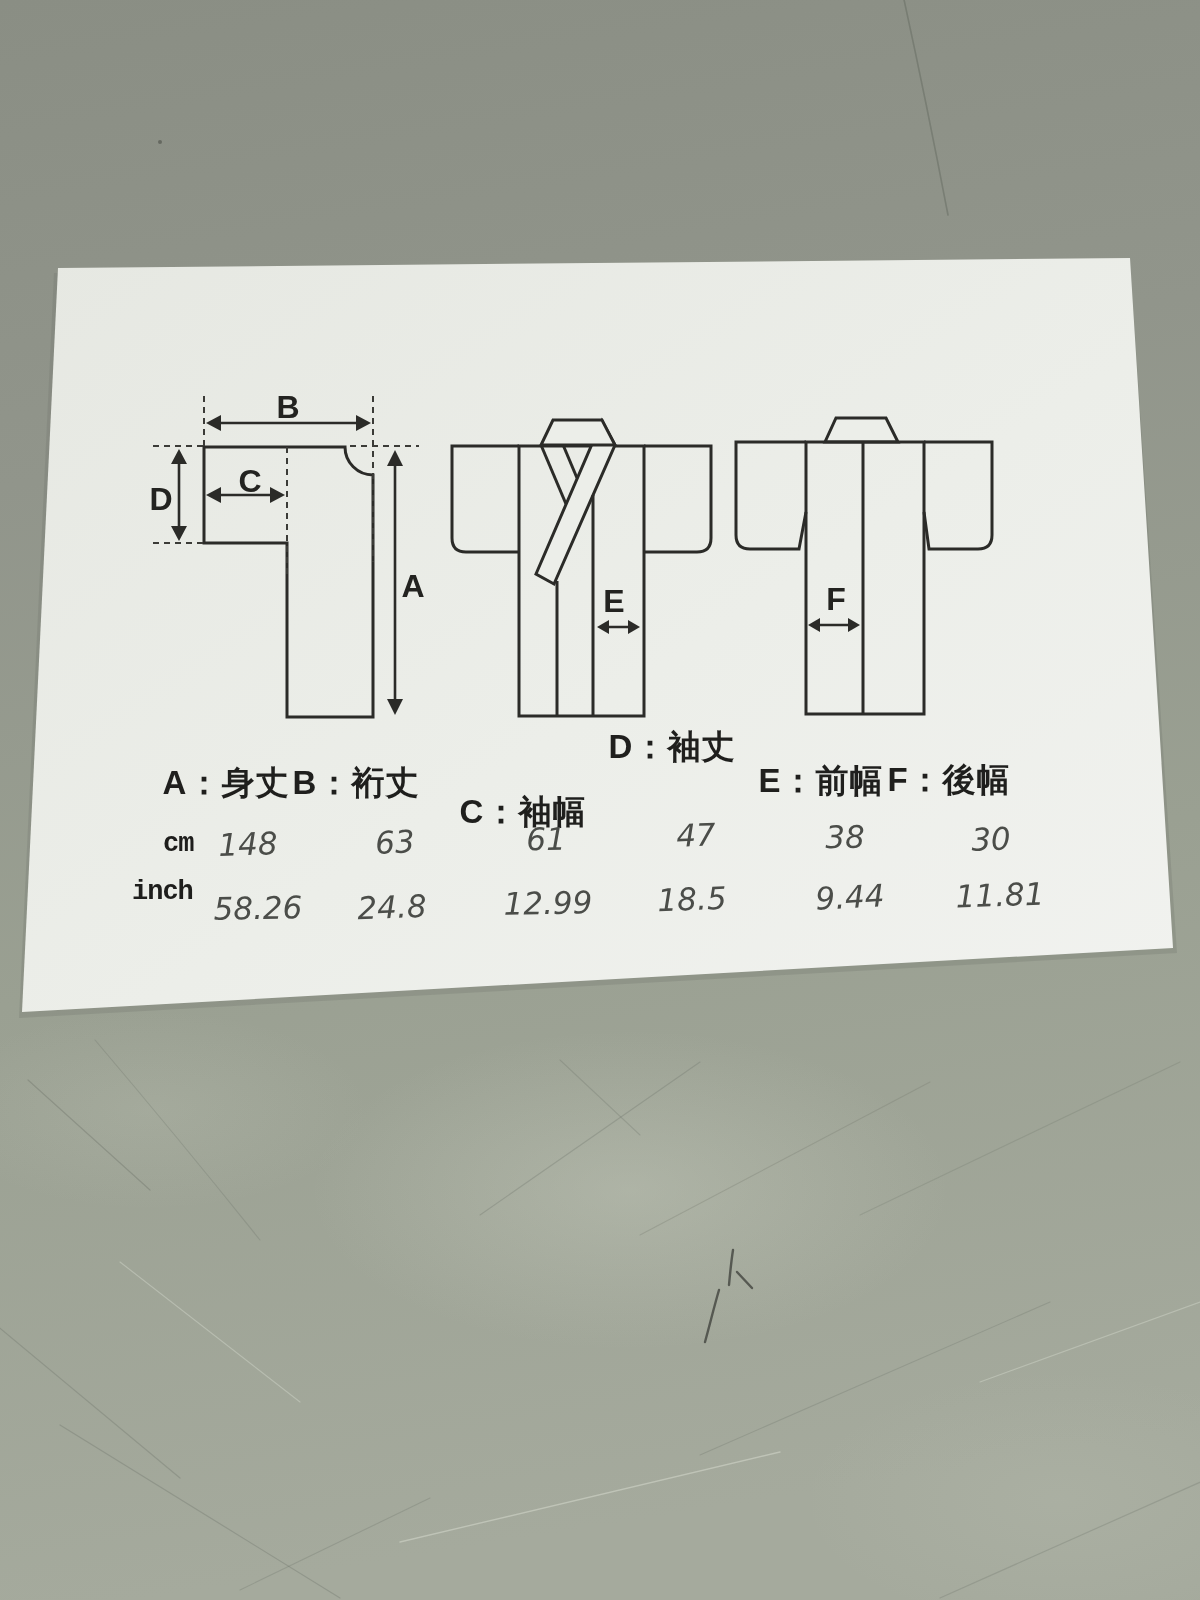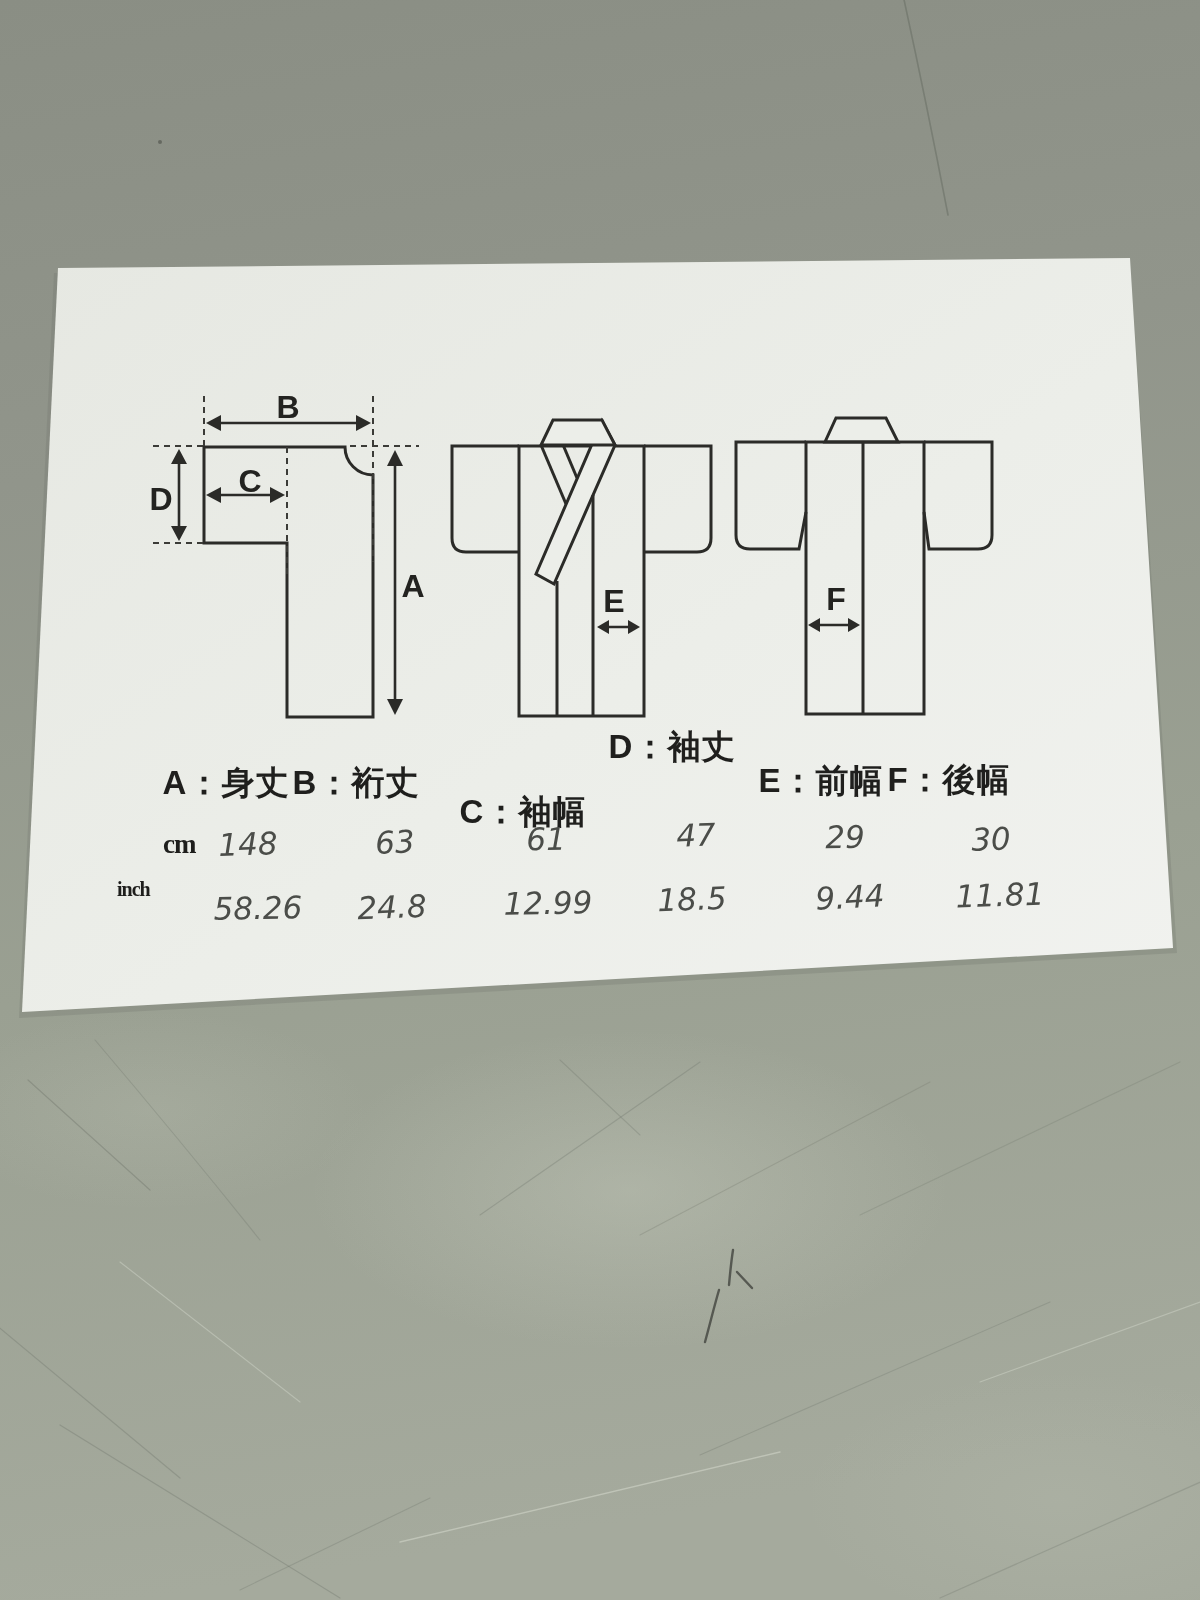--- a/index.html
+++ b/index.html
@@ -10,21 +10,21 @@
   }
   .stage svg{position:absolute;left:0;top:0;}
   .overlay{position:absolute;left:0;top:0;width:1200px;height:1464px;}
   .lg{
     position:absolute;transform:translateX(-50%);
     font-weight:700;font-size:33px;line-height:1;color:#1f1f1d;
     letter-spacing:1px;white-space:nowrap;
   }
   .unit{
     position:absolute;font-weight:700;color:#1e1e1c;line-height:1;
-    font-family:Liberation Serif, serif;letter-spacing:-1px;
+    font-family:Liberation Mono, monospace;letter-spacing:-1px;
   }
   .val{
     position:absolute;transform:translateX(-50%) rotate(-2deg);
     font-family:"DejaVu Sans",sans-serif;font-style:italic;
     font-size:31px;line-height:1;color:#4b4d49;white-space:nowrap;
   }
   .val.r1{transform:translateX(-50%) rotate(-1deg);}
   .val.r3{transform:translateX(-50%) rotate(-3deg);}
 </style>
 </head>
@@ -163,26 +163,26 @@
     <span class="lg" style="left:821px;top:764px">E：前幅</span>
     <span class="lg" style="left:949px;top:763px">F：後幅</span>
   </div>
 
   <div class="overlay">
     <span class="unit" style="left:163px;top:831px;font-size:27px">cm</span>
     <span class="val" style="left:248px;top:829px">148</span>
     <span class="val r3" style="left:395px;top:827px">63</span>
     <span class="val r1" style="left:546px;top:824px">61</span>
     <span class="val" style="left:696px;top:820px">47</span>
-    <span class="val r1" style="left:845px;top:822px">29</span>
+    <span class="val r1" style="left:845px;top:822px">38</span>
     <span class="val" style="left:991px;top:824px">30</span>
   </div>
 
   <div class="overlay">
-    <span class="unit" style="left:117px;top:879px;font-size:20px">inch</span>
+    <span class="unit" style="left:132px;top:879px;font-size:27px">inch</span>
     <span class="val r1" style="left:258px;top:893px">58.26</span>
     <span class="val" style="left:392px;top:892px">24.8</span>
     <span class="val r1" style="left:548px;top:888px">12.99</span>
     <span class="val" style="left:692px;top:884px">18.5</span>
     <span class="val r3" style="left:850px;top:882px">9.44</span>
     <span class="val" style="left:1000px;top:880px">11.81</span>
   </div>
 
 </div>
 

